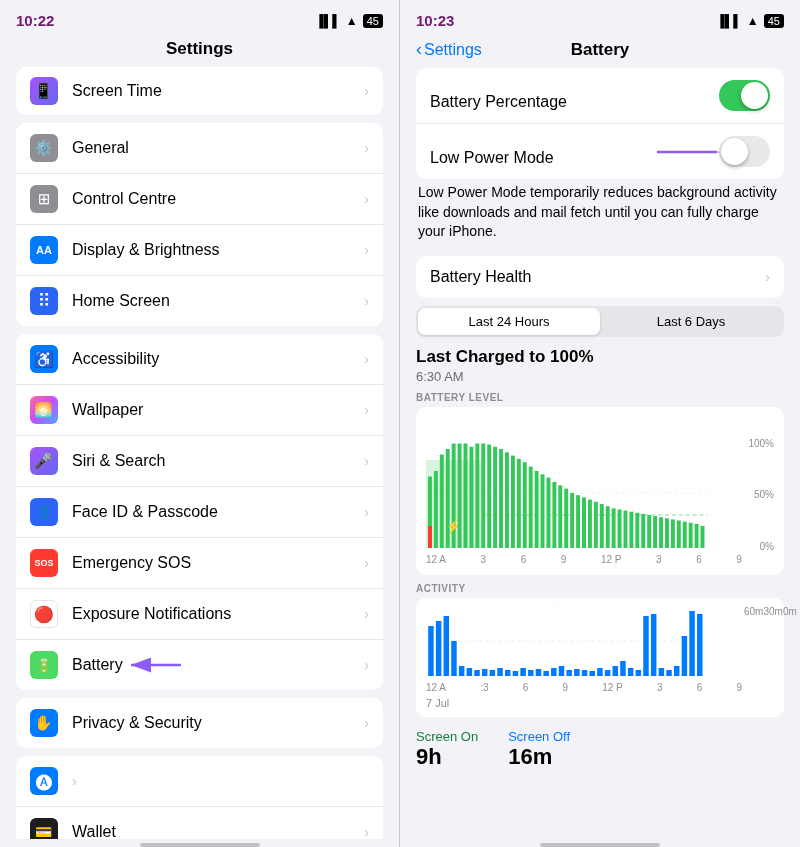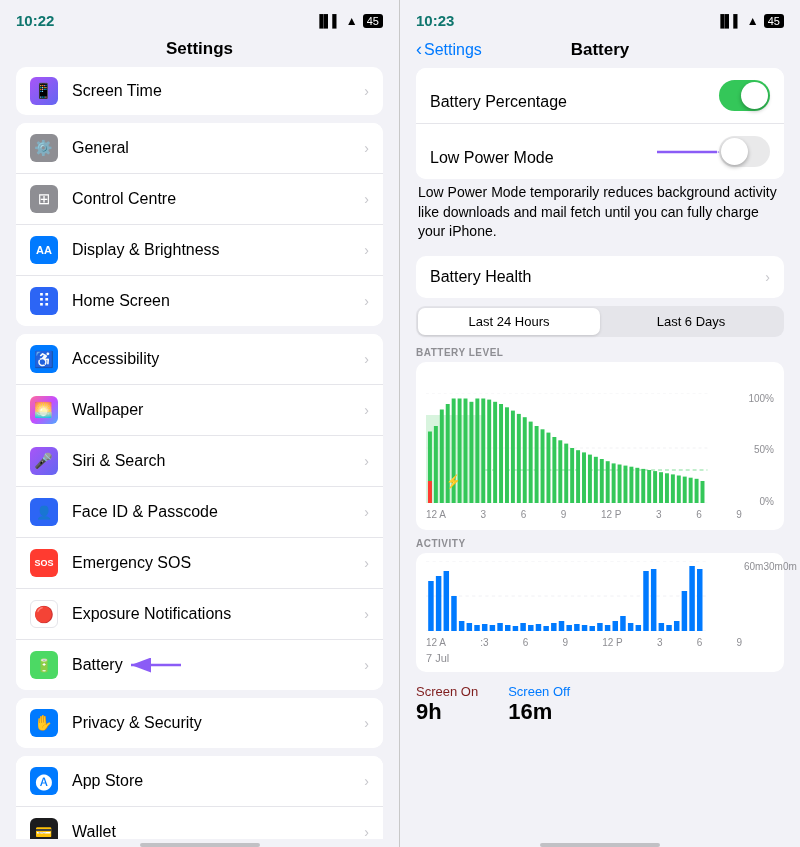--- a/index.html
+++ b/index.html
@@ -26,21 +26,21 @@
     .status-bar {
       display: flex;
       justify-content: space-between;
       align-items: center;
       padding: 12px 16px 6px;
       background: #f2f2f7;
     }
     .status-time {
       font-size: 15px;
       font-weight: 600;
-      color: #0f766e;
+      color: #701a75;
     }
     .status-icons {
       display: flex;
       align-items: center;
       gap: 5px;
     }
     .status-icons span {
       font-size: 12px;
       color: #000;
     }
@@ -321,21 +321,21 @@
       display: flex;
       gap: 30px;
       padding: 4px 0;
     }
     .screen-stat {
       display: flex;
       flex-direction: column;
     }
     .screen-stat-label {
       font-size: 13px;
-      color: #7f1d1d;
+      color: #15803d;
     }
     .screen-stat-value {
       font-size: 22px;
       font-weight: 600;
       color: #000;
     }
 
     
     .home-indicator {
       width: 120px;
@@ -445,21 +445,20 @@
       <div class="settings-row">
         <div class="row-icon" style="background:#007aff;font-size:15px;">✋</div>
         <span class="row-label">Privacy &amp; Security</span>
         <span class="row-chevron">›</span>
       </div>
     </div>
 
     <div class="settings-group">
       <div class="settings-row">
         <div class="row-icon" style="background:#007aff;font-size:16px;">🅐</div>
-        <span class="row-label">App Store</span>
         <span class="row-chevron">›</span>
       </div>
       <div class="settings-row">
         <div class="row-icon" style="background:#1c1c1e;font-size:14px;">💳</div>
         <span class="row-label">Wallet</span>
         <span class="row-chevron">›</span>
       </div>
     </div>
   </div>
 
@@ -518,20 +517,24 @@
         <span class="battery-health-label">Battery Health</span>
         <span class="row-chevron">›</span>
       </div>
     </div>
 
     <div class="tab-selector">
       <div class="tab-btn active">Last 24 Hours</div>
       <div class="tab-btn">Last 6 Days</div>
     </div>
 
+    <div>
+      <div class="last-charged">Last Charged to 100%</div>
+      <div class="last-charged-time">6:30 AM</div>
+    </div>
 
     <div class="chart-section">
       <div class="chart-label">BATTERY LEVEL</div>
       <div class="chart-container">
         <div style="position:relative;margin-top:23px;">
           
           <div style="position:absolute;right:0;top:0;bottom:0;display:flex;flex-direction:column;justify-content:space-between;font-size:10px;color:#8e8e93;width:30px;text-align:right;">
             <span>100%</span>
             <span>50%</span>
             <span>0%</span>

